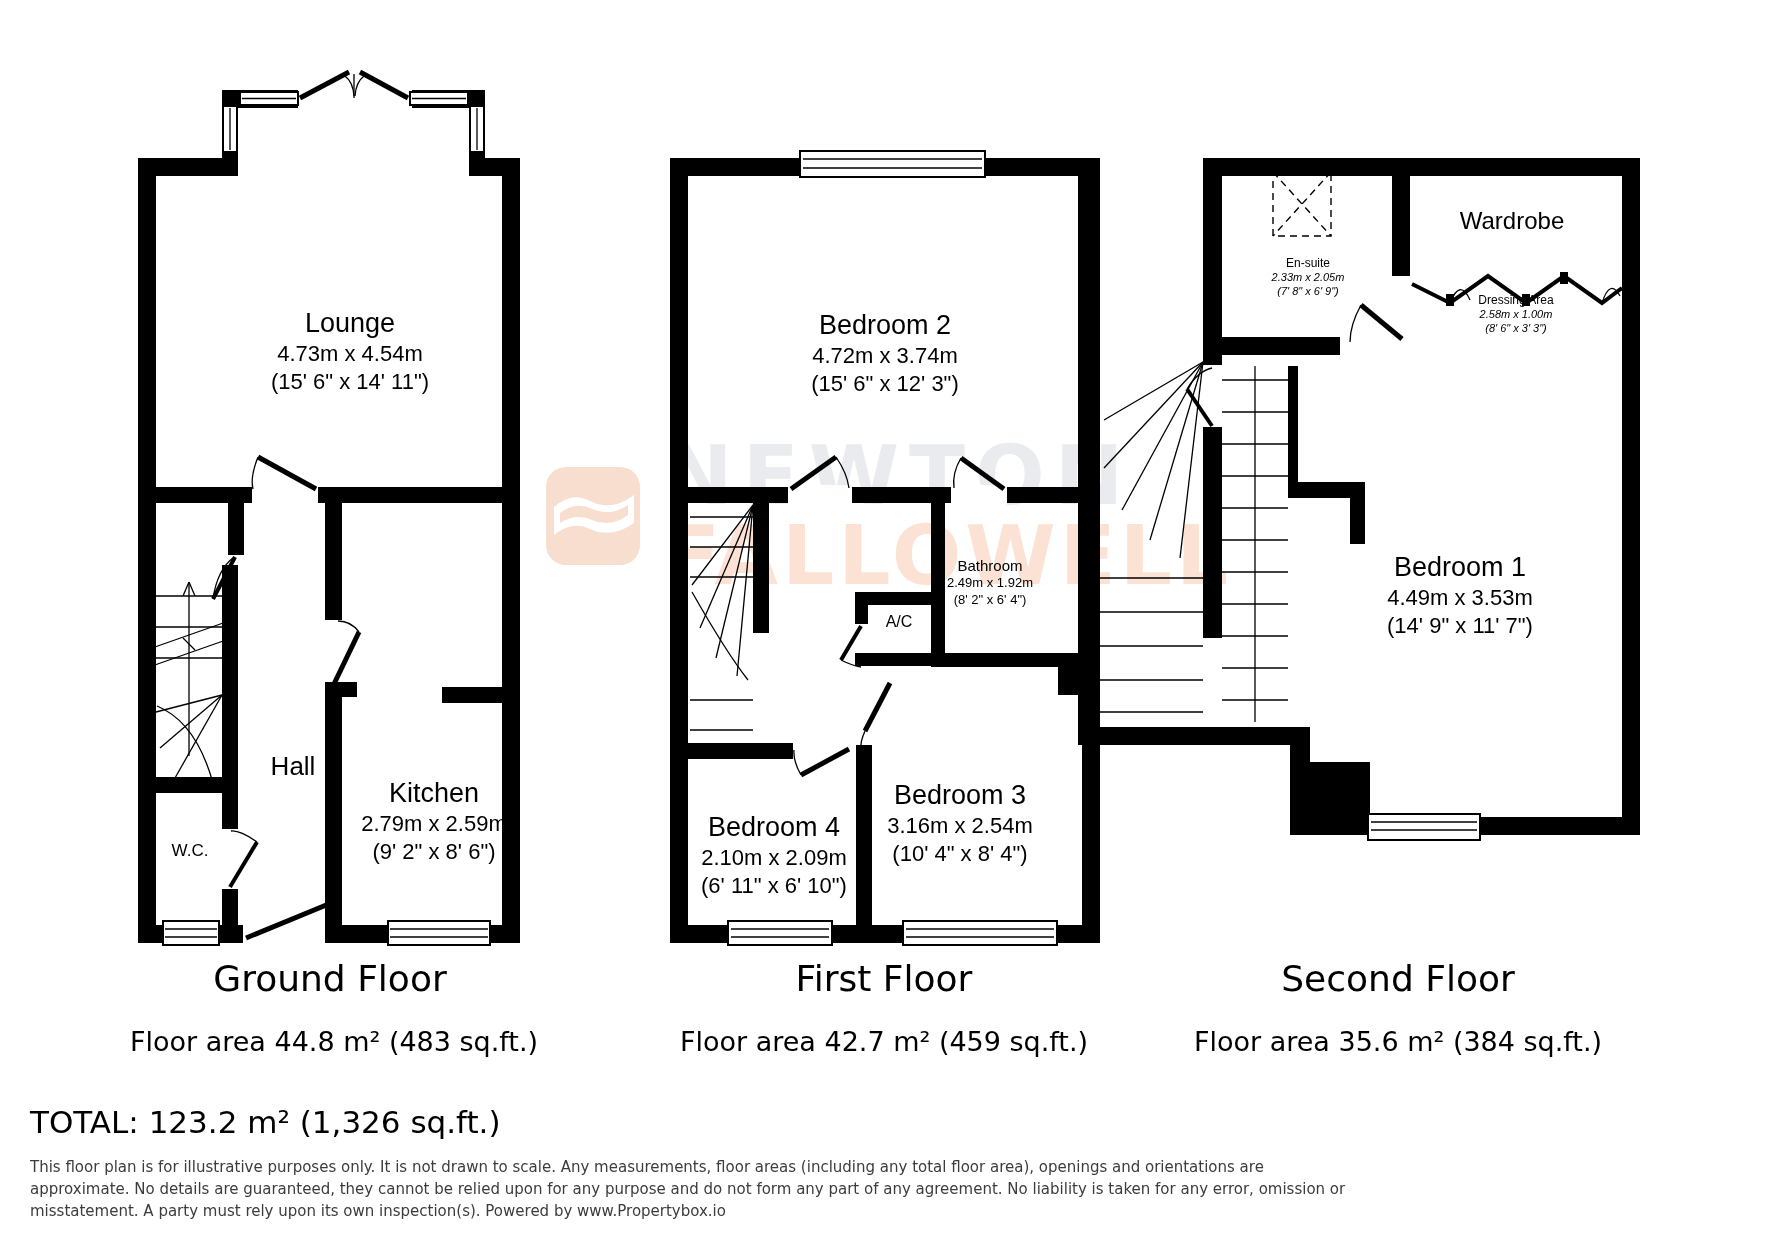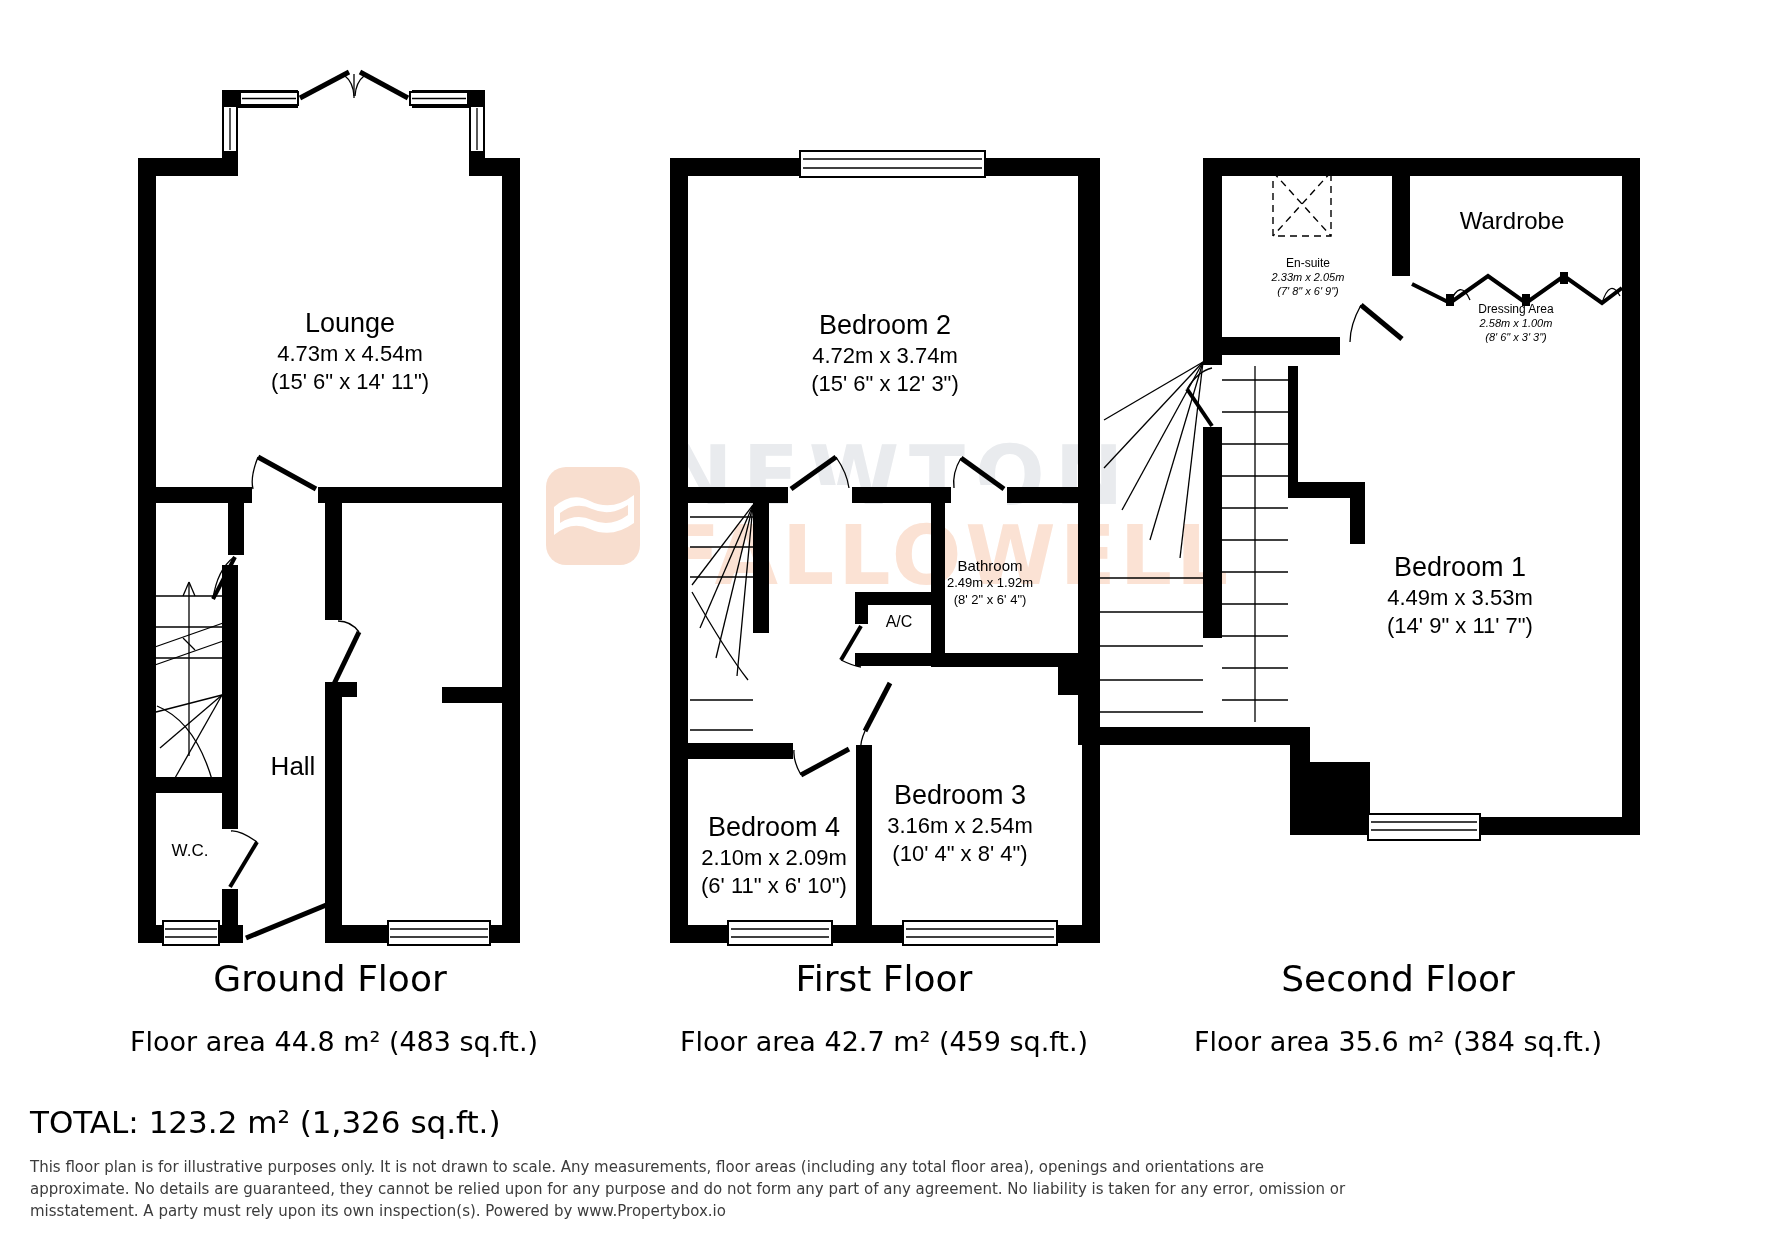--- a/index.html
+++ b/index.html
@@ -317,20 +317,25 @@
   </svg>
 
   <div class="room-label" style="left:350px;top:306px">
     <span class="rname">Lounge</span>
     <span class="rdim">4.73m x 4.54m</span>
     <span class="rdim">(15' 6" x 14' 11")</span>
   </div>
   <div class="room-label sz26" style="left:281px;top:750px">
     <span class="rname">Hall</span>
   </div>
+  <div class="room-label" style="left:434px;top:776px">
+    <span class="rname">Kitchen</span>
+    <span class="rdim">2.79m x 2.59m</span>
+    <span class="rdim">(9' 2" x 8' 6")</span>
+  </div>
   <div class="room-label sz17" style="left:190px;top:840px">
     <span class="rname">W.C.</span>
   </div>
 
   <div class="room-label" style="left:885px;top:308px">
     <span class="rname">Bedroom 2</span>
     <span class="rdim">4.72m x 3.74m</span>
     <span class="rdim">(15' 6" x 12' 3")</span>
   </div>
   <div class="room-label small" style="left:990px;top:556px">
@@ -353,21 +358,21 @@
   </div>
 
   <div class="room-label mid" style="left:1308px;top:256px">
     <span class="rname">En-suite</span>
     <span class="rdim">2.33m x 2.05m</span>
     <span class="rdim">(7' 8" x 6' 9")</span>
   </div>
   <div class="room-label sz24" style="left:1512px;top:206px">
     <span class="rname">Wardrobe</span>
   </div>
-  <div class="room-label mid" style="left:1516px;top:302px">
+  <div class="room-label mid" style="left:1516px;top:293px">
     <span class="rname">Dressing Area</span>
     <span class="rdim">2.58m x 1.00m</span>
     <span class="rdim">(8' 6" x 3' 3")</span>
   </div>
   <div class="room-label" style="left:1460px;top:550px">
     <span class="rname">Bedroom 1</span>
     <span class="rdim">4.49m x 3.53m</span>
     <span class="rdim">(14' 9" x 11' 7")</span>
   </div>
 

